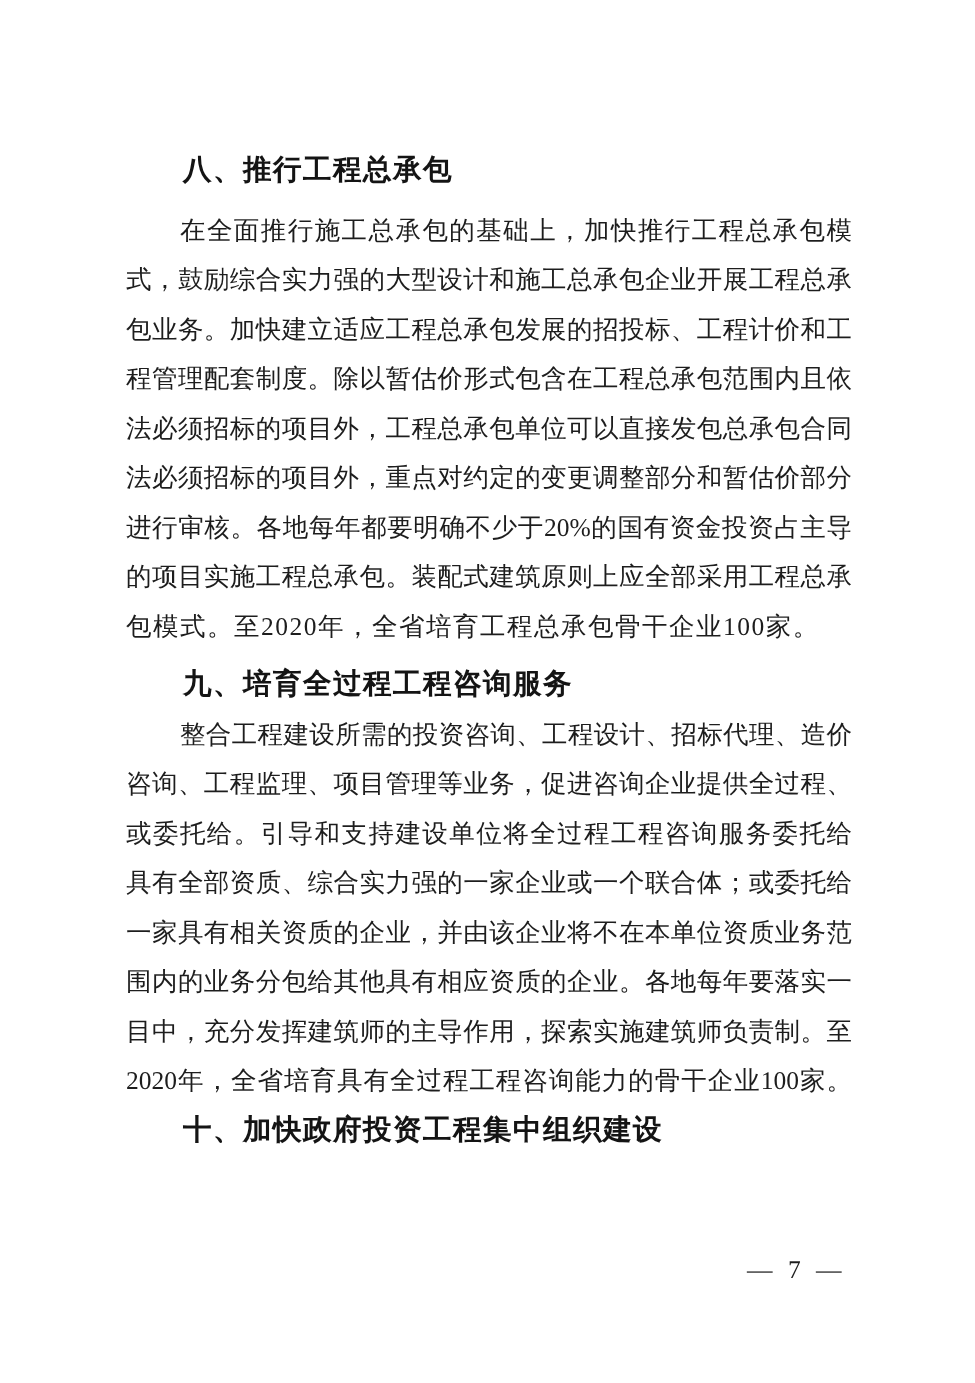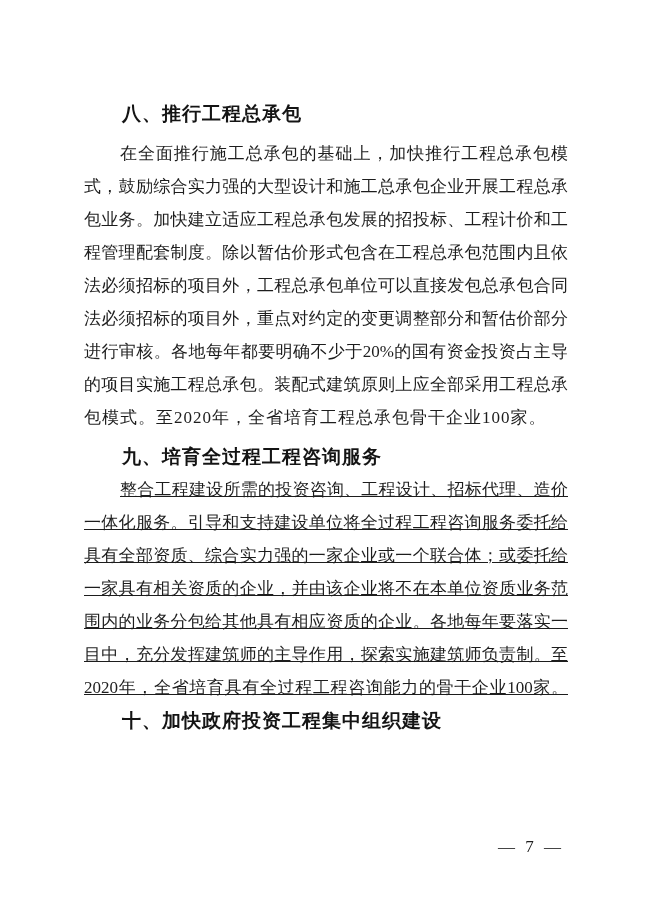--- a/index.html
+++ b/index.html
@@ -50,21 +50,21 @@
   .line.indent {
     text-indent: 36px;
   }
   .line.last {
     text-align: center;
     text-align-last: left;
     letter-spacing: 1px;
   }
   .para-1 { margin-top: 7px; }
   .heading-2 { margin-top: 6px; }
-  .para-2 { margin-top: 0; text-decoration: underline; }
+  .para-2 { margin-top: 0; }
   .heading-3 { margin-top: 0; }
   .page-number {
     position: absolute;
     top: 837px;
     right: 86px;
     font-family: "Liberation Serif", serif;
     font-size: 17px;
     line-height: 20px;
     letter-spacing: 3px;
     color: #1d1d1d;
@@ -88,21 +88,22 @@
       <div class="line">法必须招标的项目外，重点对约定的变更调整部分和暂估价部分</div>
       <div class="line">进行审核。各地每年都要明确不少于20%的国有资金投资占主导</div>
       <div class="line">的项目实施工程总承包。装配式建筑原则上应全部采用工程总承</div>
       <div class="line last">包模式。至2020年，全省培育工程总承包骨干企业100家。</div>
     </div>
 
     <div class="heading heading-2">九、培育全过程工程咨询服务</div>
 
     <div class="para para-2">
       <div class="line indent">整合工程建设所需的投资咨询、工程设计、招标代理、造价</div>
-      <div class="line">一体化服务。引导和支持建设单位将全过程工程咨询服务委托给</div>
+      <div class="line">咨询、工程监理、项目管理等业务，促进咨询企业提供全过程、</div>
+      <div class="line">或委托给。引导和支持建设单位将全过程工程咨询服务委托给</div>
       <div class="line">具有全部资质、综合实力强的一家企业或一个联合体；或委托给</div>
       <div class="line">一家具有相关资质的企业，并由该企业将不在本单位资质业务范</div>
       <div class="line">围内的业务分包给其他具有相应资质的企业。各地每年要落实一</div>
       <div class="line">目中，充分发挥建筑师的主导作用，探索实施建筑师负责制。至</div>
       <div class="line">2020年，全省培育具有全过程工程咨询能力的骨干企业100家。</div>
     </div>
 
     <div class="heading heading-3">十、加快政府投资工程集中组织建设</div>
 
   </div>

